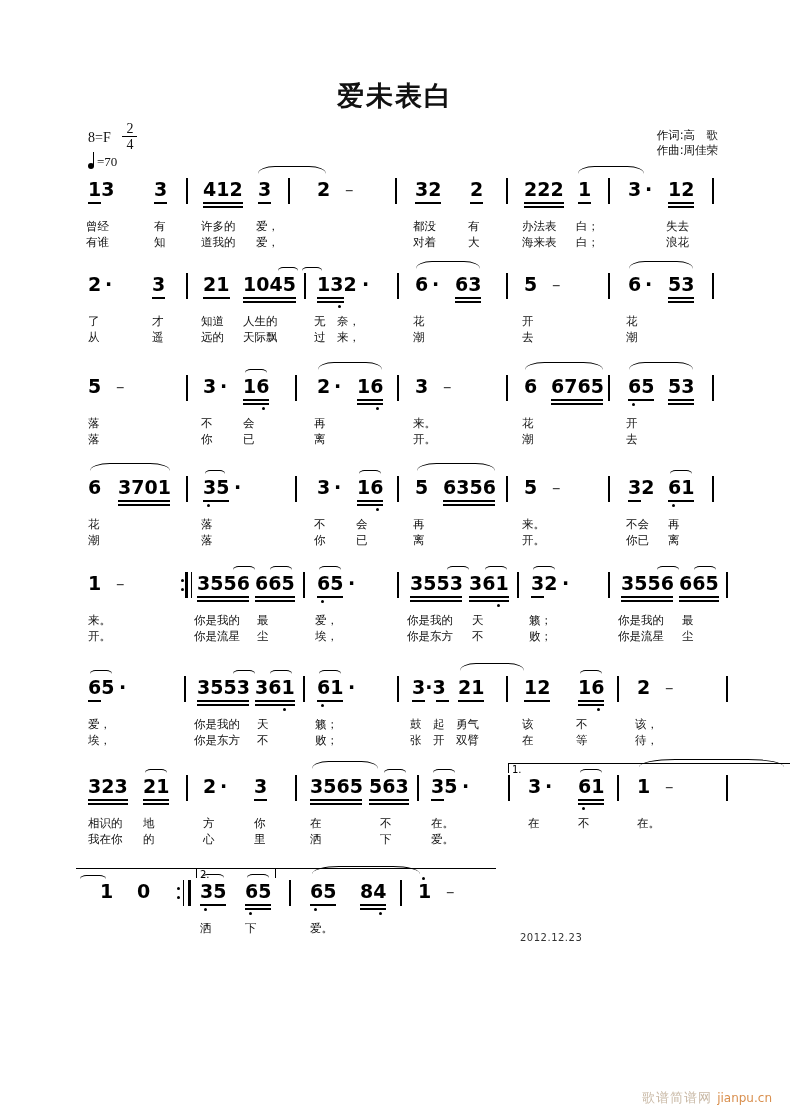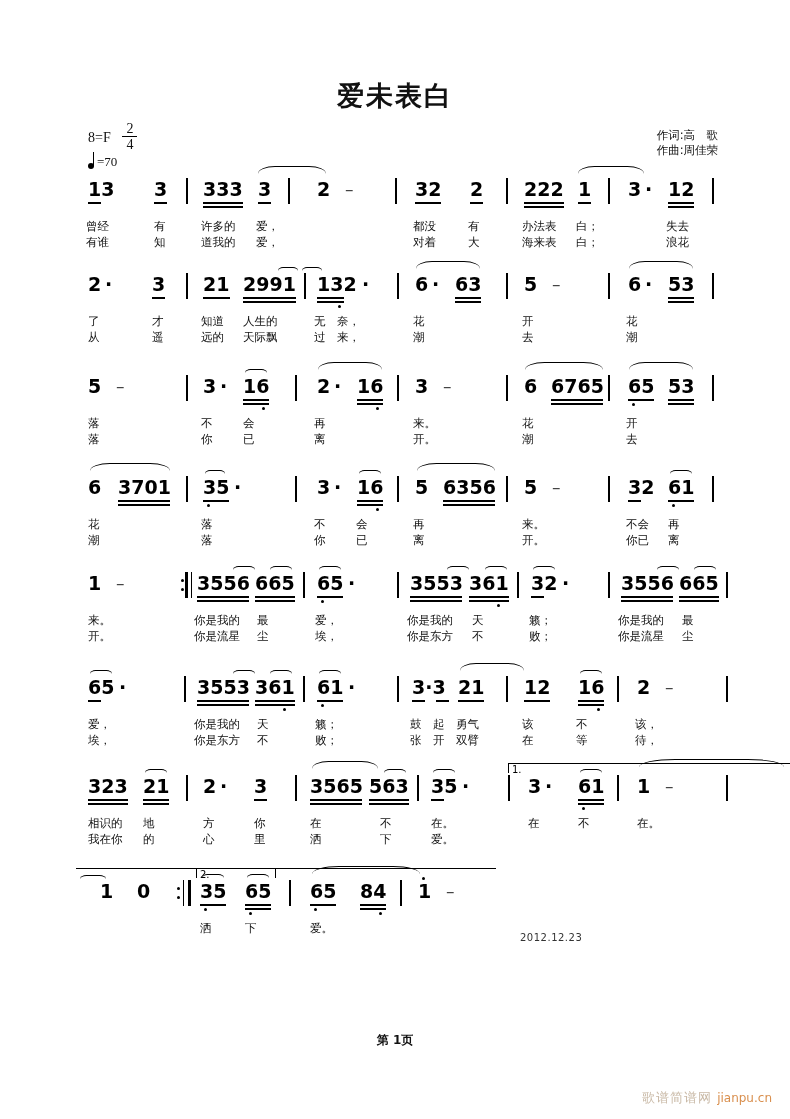--- a/index.html
+++ b/index.html
@@ -122,21 +122,21 @@
   </div>
 
   <div class="row" style="top:178px;">
     <div class="notes">
       <span class="n" style="left:88px;">13</span>
       <span class="beam" style="left:88px;top:24px;width:13px;"></span>
       <span class="n" style="left:154px;">3</span>
       <span class="beam" style="left:154px;top:24px;width:13px;"></span>
       <span class="bl" style="left:186px;top:0px;height:26px;"></span>
 
-      <span class="n" style="left:203px;">333</span>
+      <span class="n" style="left:203px;">412</span>
       <span class="beam" style="left:203px;top:24px;width:40px;"></span>
       <span class="beam" style="left:203px;top:28px;width:40px;"></span>
       <span class="n" style="left:258px;">3</span>
       <span class="beam" style="left:258px;top:24px;width:13px;"></span>
       <span class="slur lg" style="left:258px;top:-12px;width:68px;"></span>
       <span class="bl" style="left:288px;top:0px;height:26px;"></span>
 
       <span class="n" style="left:317px;">2</span>
       <span class="dash" style="left:345px;">–</span>
       <span class="bl" style="left:395px;top:0px;height:26px;"></span>
@@ -187,21 +187,21 @@
   <div class="row" style="top:273px;">
     <div class="notes">
       <span class="n" style="left:88px;">2</span>
       <span class="dot" style="left:105px;">·</span>
       <span class="n" style="left:152px;">3</span>
       <span class="beam" style="left:152px;top:24px;width:13px;"></span>
       <span class="bl" style="left:186px;top:0px;height:26px;"></span>
 
       <span class="n" style="left:203px;">21</span>
       <span class="beam" style="left:203px;top:24px;width:27px;"></span>
-      <span class="n" style="left:243px;">2991</span>
+      <span class="n" style="left:243px;">1045</span>
       <span class="beam" style="left:243px;top:24px;width:53px;"></span>
       <span class="beam" style="left:243px;top:28px;width:53px;"></span>
       <span class="slur sm" style="left:278px;top:-6px;width:20px;"></span>
       <span class="bl" style="left:304px;top:0px;height:26px;"></span>
 
       <span class="n" style="left:317px;">132</span>
       <span class="beam" style="left:317px;top:24px;width:27px;"></span>
       <span class="beam" style="left:317px;top:28px;width:27px;"></span>
       <span class="odot" style="left:338px;top:32px;"></span>
       <span class="dot" style="left:362px;">·</span>
@@ -647,19 +647,18 @@
       <span class="dash" style="left:446px;">–</span>
     </div>
     <div class="lyrics">
       <span class="ly" style="left:200px;top:0px;">洒</span>
       <span class="ly" style="left:245px;top:0px;">下</span>
       <span class="ly" style="left:310px;top:0px;">爱。</span>
     </div>
   </div>
 
   <div class="date">2012.12.23</div>
-  <div class="pageno">第 1页</div>
   <div class="wm">
     <span>歌谱简谱网</span>
     <span class="sub">jianpu.cn</span>
   </div>
 
 </div>
 
 </body></html>

